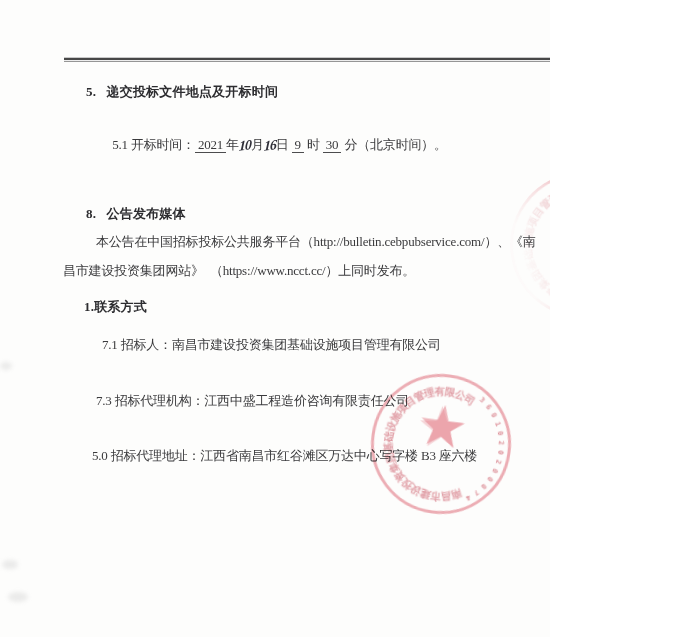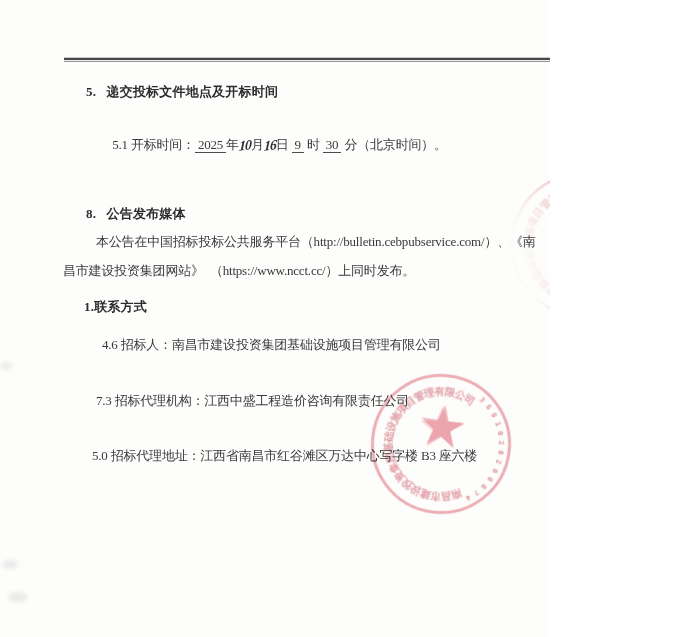--- a/index.html
+++ b/index.html
@@ -61,31 +61,31 @@
 </head>
 <body>
 
 <div class="page">
 
   <div class="rule"></div>
 
   <div class="t h" style="left:86px;top:83px">5.   递交投标文件地点及开标时间</div>
 
   <div class="t" style="left:100px;top:119px">
-    <span>5.1 开标时间：</span><span class="u">2025</span><span>年</span><span class="hand">10</span><span>月</span><span class="hand">16</span><span>日 </span><span class="u">9</span><span> 时 </span><span class="u">30</span><span> 分（北京时间）。</span>
+    <span>5.1 开标时间：</span><span class="u">2021</span><span>年</span><span class="hand">10</span><span>月</span><span class="hand">16</span><span>日 </span><span class="u">9</span><span> 时 </span><span class="u">30</span><span> 分（北京时间）。</span>
   </div>
 
 
   <div class="t h" style="left:86px;top:205px">8.   公告发布媒体</div>
   <div class="t" style="left:63px;top:262px">昌市建设投资集团网站》  （https://www.ncct.cc/）上同时发布。</div>
   <div class="t" style="left:96px;top:233px">本公告在中国招标投标公共服务平台（http://bulletin.cebpubservice.com/）、《南</div>
 
   <div class="t h" style="left:84px;top:298px">1.联系方式</div>
 
-  <div class="t" style="left:102px;top:336px">4.6 招标人：南昌市建设投资集团基础设施项目管理有限公司</div>
+  <div class="t" style="left:102px;top:336px">7.1 招标人：南昌市建设投资集团基础设施项目管理有限公司</div>
   <div class="t" style="left:96px;top:392px">7.3 招标代理机构：江西中盛工程造价咨询有限责任公司</div>
   <div class="t" style="left:92px;top:447px">5.0 招标代理地址：江西省南昌市红谷滩区万达中心写字楼 B3 座六楼</div>
 
   <div class="stamp stamp-upper">
     <svg class="star" style="left:41px;top:30px" width="52" height="52" viewBox="0 0 100 100">
       <polygon points="50,4 61.8,38.2 97.6,38.2 68.9,59.5 79.4,93.9 50,72.8 20.6,93.9 31.1,59.5 2.4,38.2 38.2,38.2" fill="rgba(228,120,132,0.5)"></polygon>
       <polygon points="50,4 61.8,38.2 97.6,38.2 68.9,59.5 79.4,93.9 50,72.8 20.6,93.9 31.1,59.5 2.4,38.2 38.2,38.2" fill="rgba(228,120,132,0.3)" transform="rotate(4 50 50) translate(2 1)"></polygon>
     </svg>
   <span class="ring-ch" style="transform: rotate(155deg) translateY(-56px);">南</span>
       <span class="ring-ch" style="transform: rotate(166.5deg) translateY(-56px);">昌</span>

